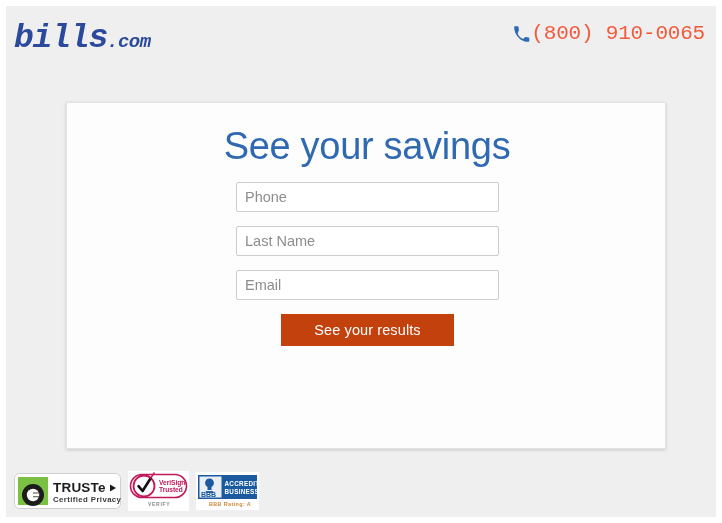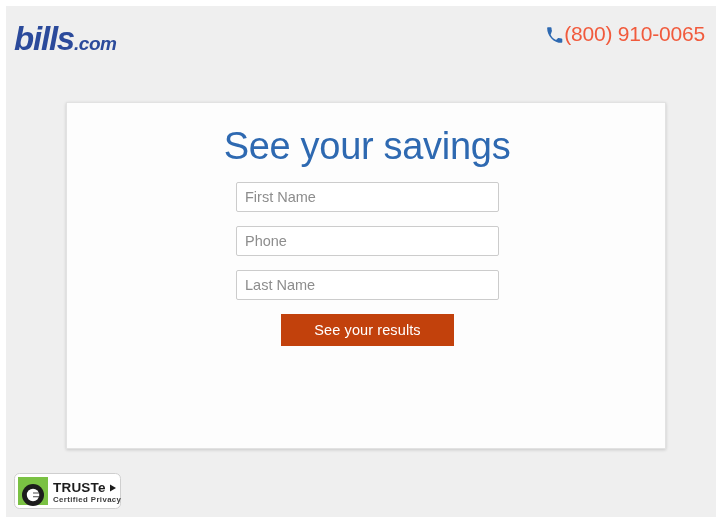--- a/index.html
+++ b/index.html
@@ -15,21 +15,21 @@
     left: 6px; top: 6px;
     width: 710px; height: 511px;
     background: #efefef;
     overflow: hidden;
   }
 
   
   #header {
     position: absolute;
     left: 0; top: 0;
-    width: 710px; height: 63px;
+    width: 710px; height: 63px; font-family: Liberation Mono, monospace;
   }
   #logo {
     position: absolute;
     left: 8px; top: 16px;
     font-style: italic;
     font-weight: bold;
     color: #2b4a9b;
     letter-spacing: -1.2px;
     line-height: 1;
     white-space: nowrap;
@@ -109,21 +109,20 @@
   }
 
   
   #badges {
     position: absolute;
     left: 8px; top: 467px;
     height: 40px;
     display: flex;
     align-items: center;
     gap: 7px;
-    flex-direction: column;
   }
   .badge { display: block; }
 </style>
 </head>
 <body>
 
 <div id="page">
 
   <div id="header">
 
@@ -141,26 +140,26 @@
     </div>
 
   </div>
 
   <div id="card">
 
     <div id="card-title">See your savings</div>
 
     <div id="form">
 
-      <input class="field" type="text" placeholder="First Name" style="">
 
       <input class="field" type="text" placeholder="Phone" style="">
 
       <input class="field" type="text" placeholder="Last Name" style="">
 
+      <input class="field" type="text" placeholder="Email" style="">
 
       <button id="submit-btn">See your results</button>
 
     </div>
   </div>
 
   <div id="badges">
 
     <span class="badge">
       <svg width="107" height="36" viewBox="0 0 107 36" aria-hidden="true">

